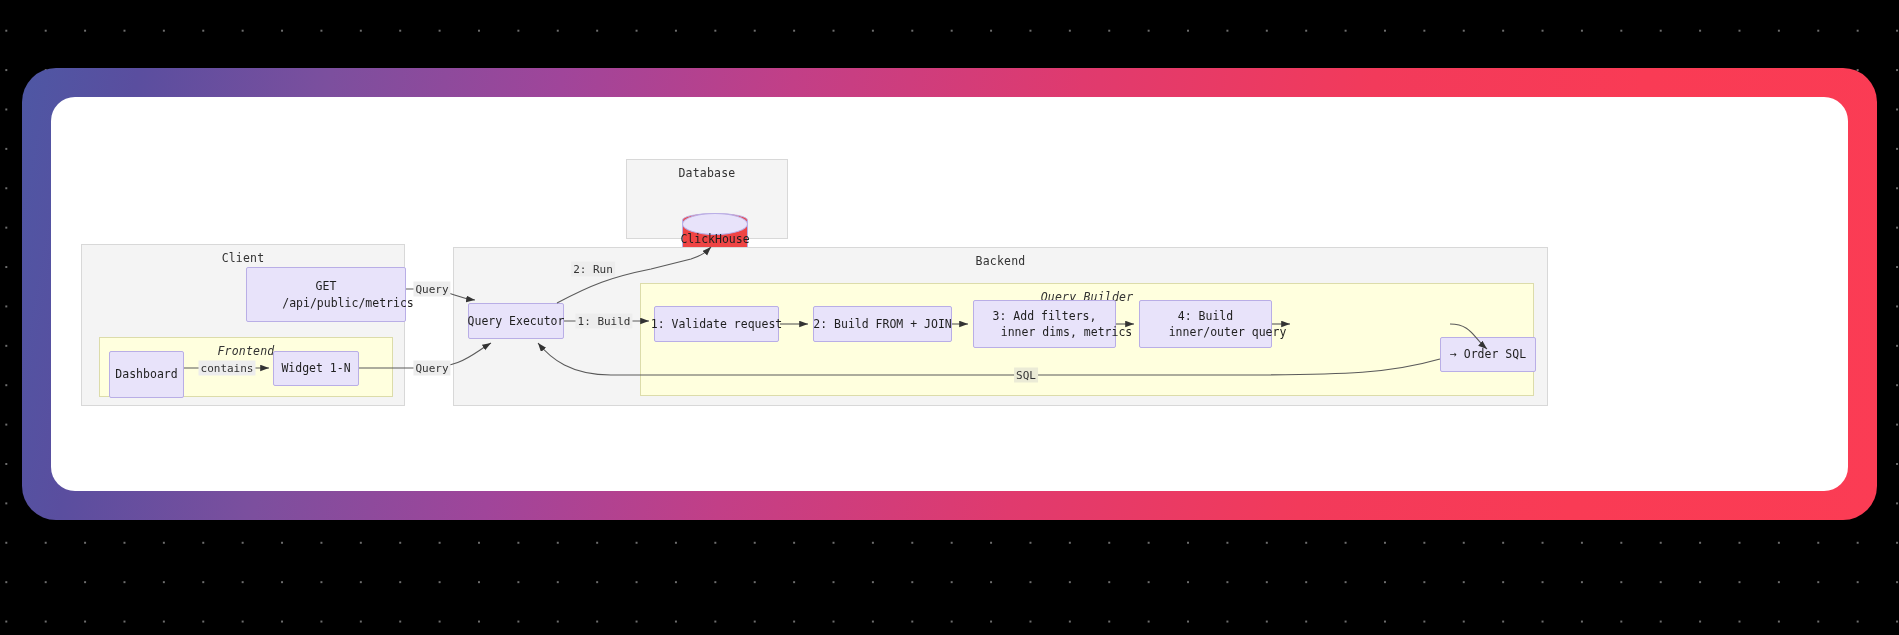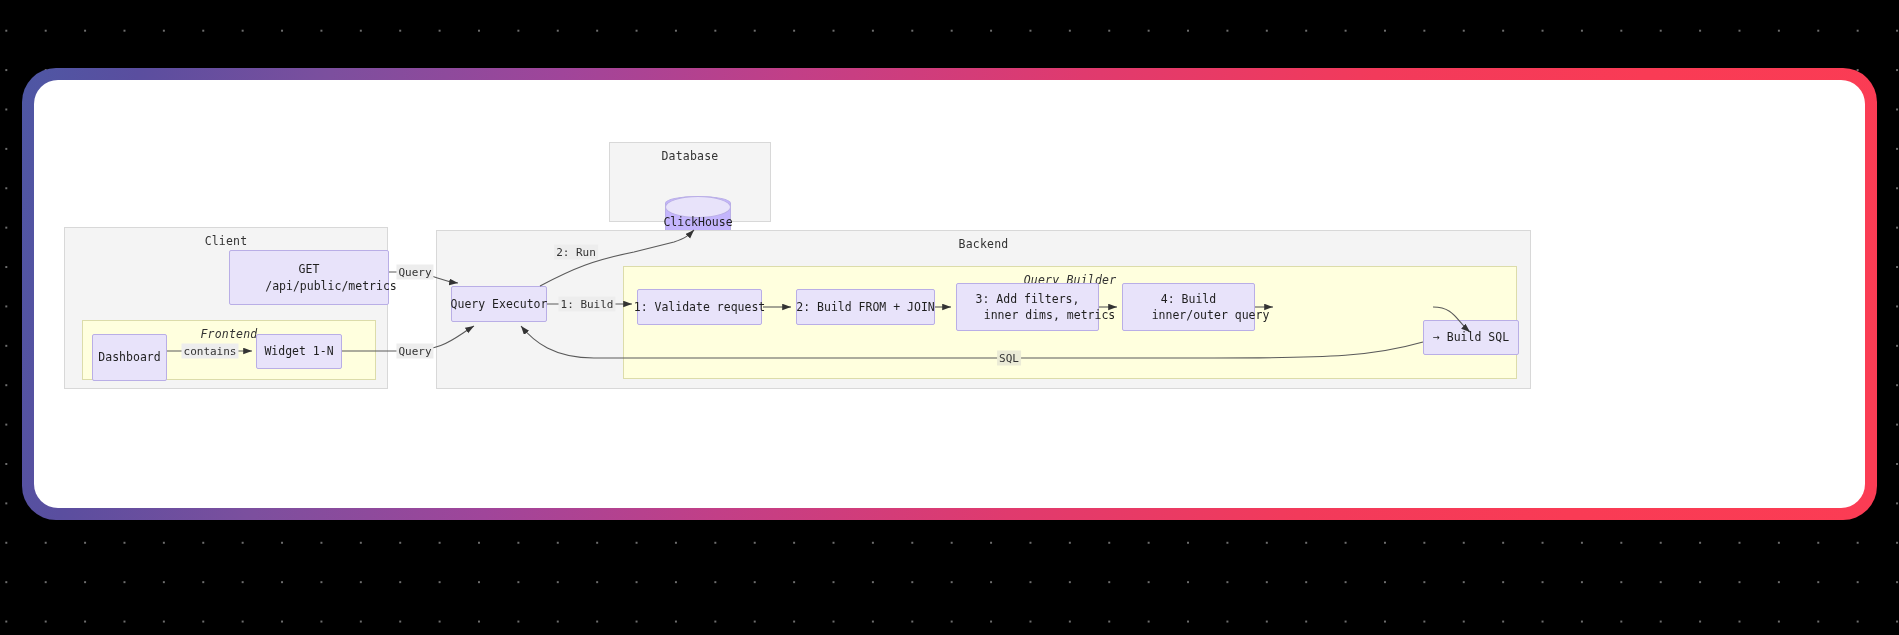--- a/index.html
+++ b/index.html
@@ -23,21 +23,21 @@
   }
 
   
   #frame {
     position: absolute;
     left: 22px;
     top: 68px;
     width: 1855px;
     height: 452px;
     border-radius: 34px;
-    padding: 12px;
+    padding: 29px;
     background: linear-gradient(100deg,
         #4e57a4 0%,
         #5a4e9f 6%,
         #7c4f9e 16%,
         #a0459a 28%,
         #c23f87 40%,
         #e03a6e 55%,
         #f23a5b 70%,
         #f93b55 84%,
         #fb3c54 100%);
@@ -94,21 +94,21 @@
     color: #1f1f1f;
     line-height: 1.42;
     text-align: center;
     white-space: nowrap;
   }
   .node .l2 { display: block; margin-left: 44px; }
 
   
   .cyl {
     position: absolute;
-    background: #c4b5fd;
+    background: #ef4444;
     border: 1px solid #b9aee6;
     border-radius: 50% / 14%;
     display: flex;
     align-items: center;
     justify-content: center;
     font-size: 11.5px;
     color: #1f1f1f;
     white-space: nowrap;
   }
   .cyl::before {
@@ -190,21 +190,21 @@
       </div>
       <div class="node" style="left:922px; top:203px; width:143px; height:48px;">
         <span>3: Add filters,</span>
         <span class="l2">inner dims, metrics</span>
       </div>
       <div class="node" style="left:1088px; top:203px; width:133px; height:48px;">
         <span>4: Build</span>
         <span class="l2">inner/outer query</span>
       </div>
       <div class="node" style="left:1389px; top:240px; width:96px; height:35px;">
-        <span>→ Build SQL</span>
+        <span>→ Order SQL</span>
       </div>
 
       <svg width="1831" height="428">
         <defs>
           <marker id="ah" markerWidth="9" markerHeight="9" refX="8" refY="3" orient="auto" markerUnits="strokeWidth">
             <path d="M0,0 L8,3 L0,6 z" fill="#333333"></path>
           </marker>
         </defs>
         <g fill="none" stroke="#5a5a5a" stroke-width="1.1" marker-end="url(#ah)">
 

